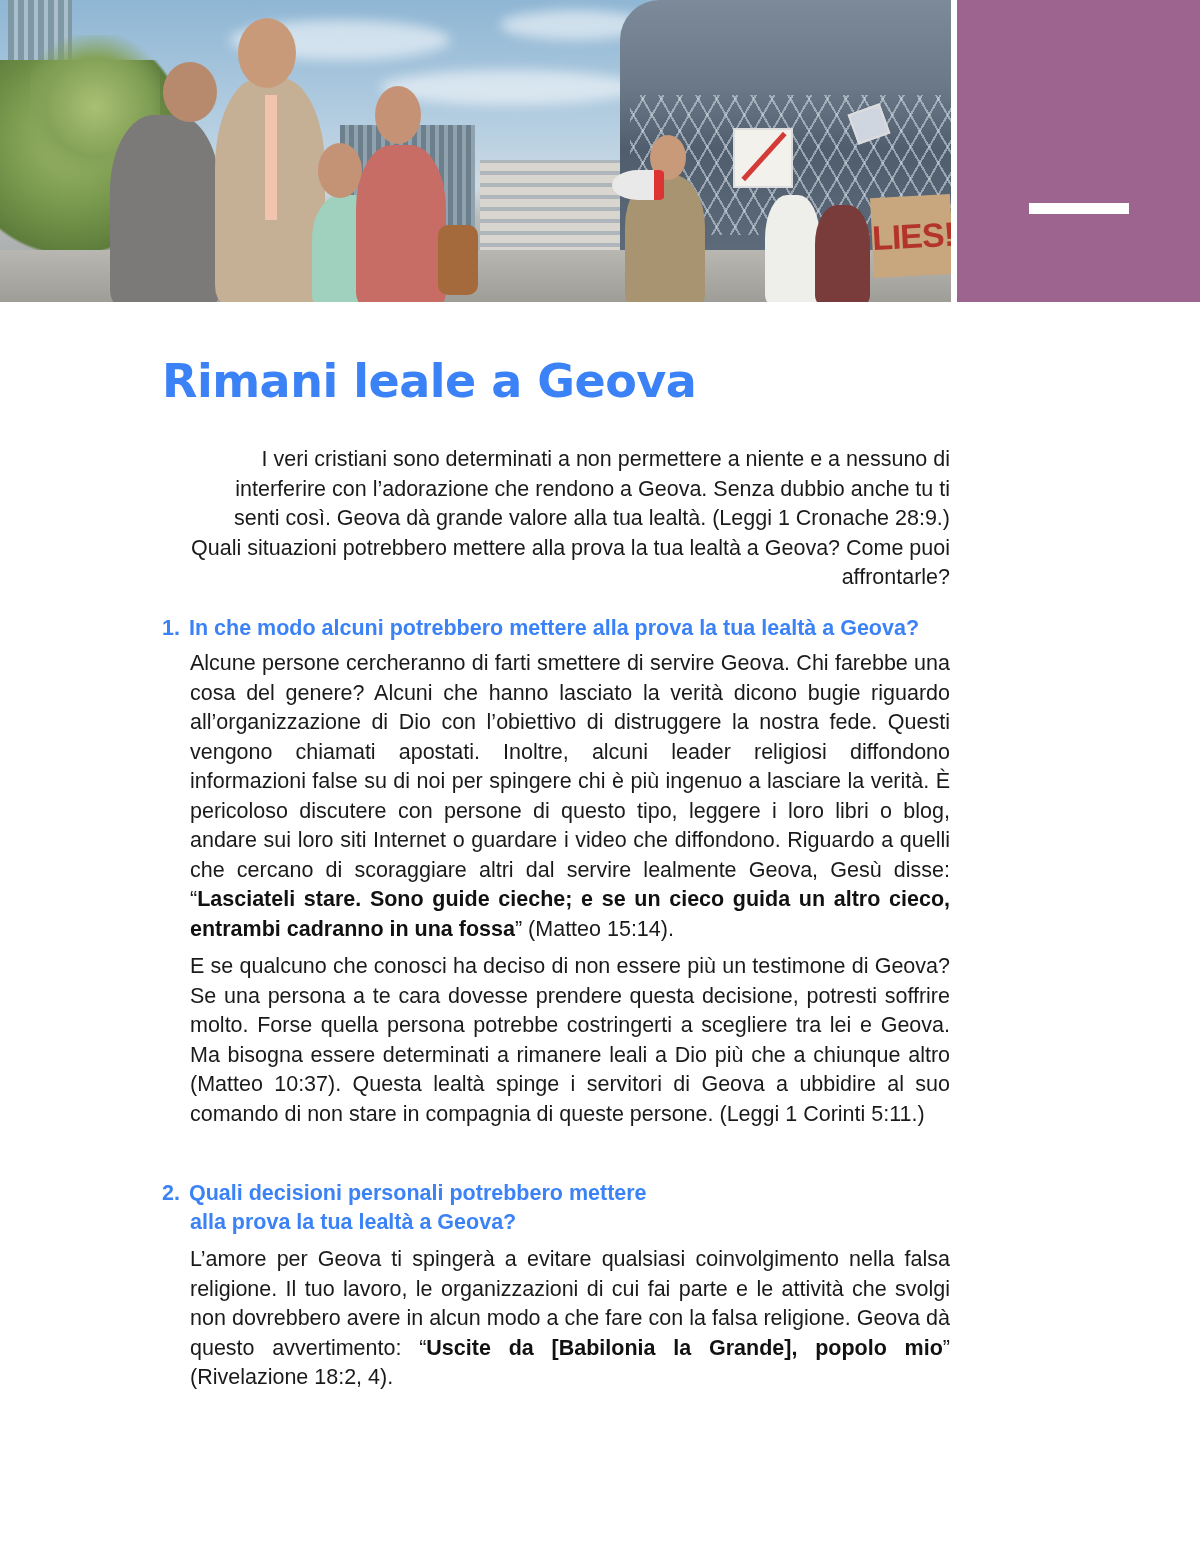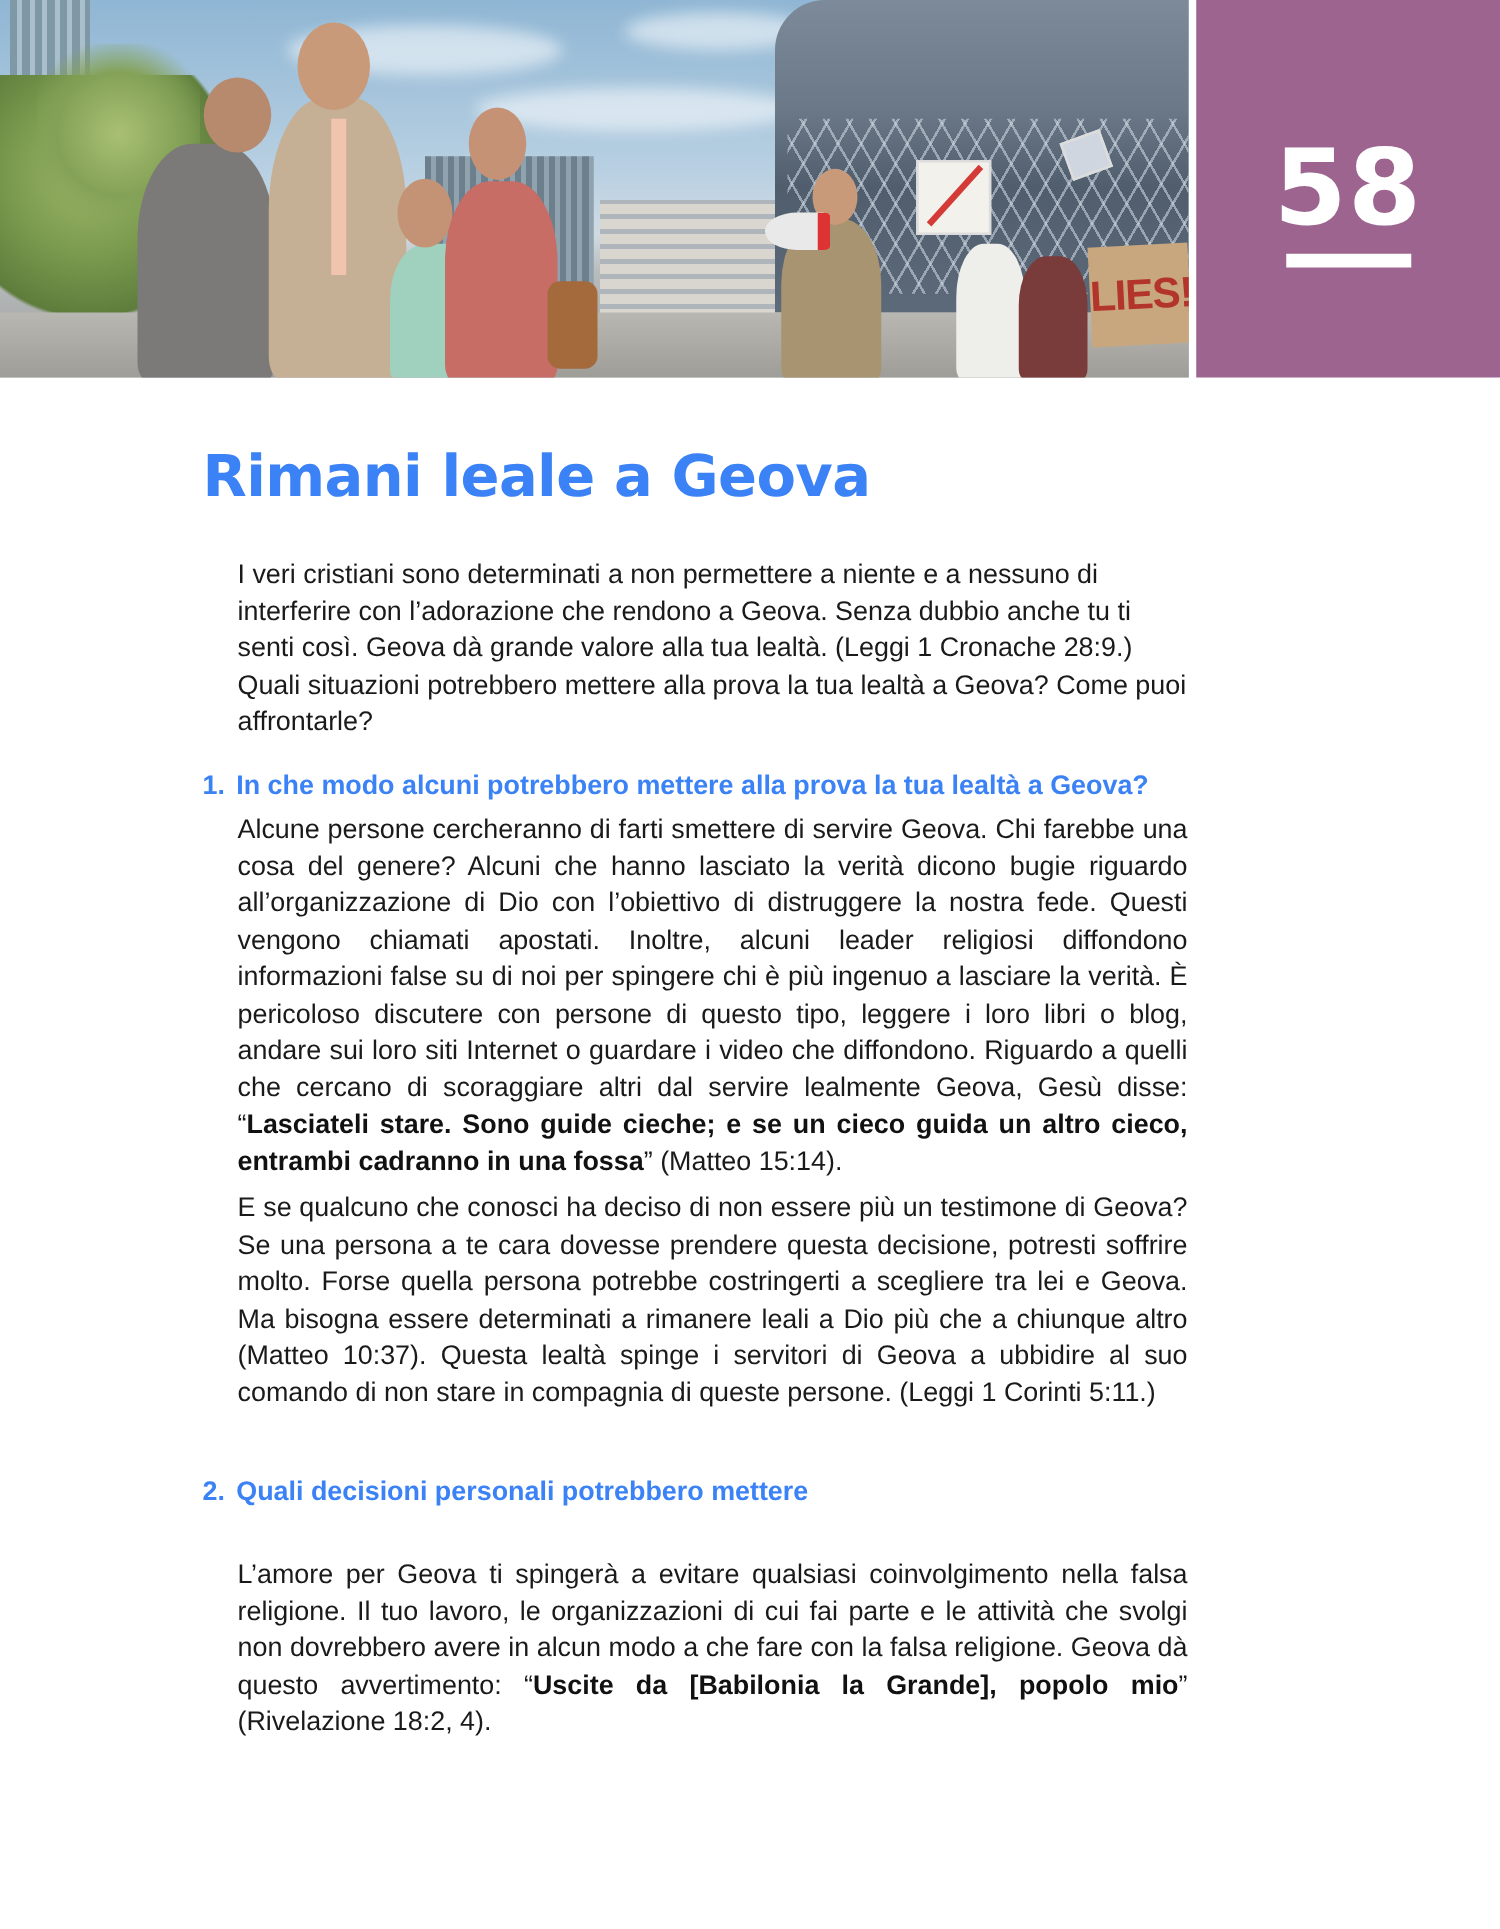--- a/index.html
+++ b/index.html
@@ -76,33 +76,33 @@
   <div class="sign" style="left:733px;top:128px;width:56px;height:56px;">
     <div style="position:absolute;left:-2px;top:24px;width:62px;height:5px;background:#d43b37;transform:rotate(-48deg);"></div>
   </div>
   <div class="sign" style="left:852px;top:108px;width:30px;height:28px;transform:rotate(-20deg);background:#cfd6e0;"></div>
   <div class="person" style="left:765px;top:195px;width:55px;height:108px;background:#eeeeea;"></div>
   <div class="person" style="left:815px;top:205px;width:55px;height:98px;background:#7a3c3a;"></div>
   <div class="lies">LIES!</div>
 </div>
 
 <div class="chapter-box">
-  <div class="chapter-num">58</div>
   <div class="chapter-rule"></div>
 </div>
 
 <h1 class="title">Rimani leale a Geova</h1>
 
-<p class="body-text left" style="top:445px;">I veri cristiani sono determinati a non permettere a niente e a nessuno di interferire con l’adorazione che rendono a Geova. Senza dubbio anche tu ti senti così. Geova dà grande valore alla tua lealtà. (Leggi 1 Cronache 28:9.) Quali situazioni potrebbero mettere alla prova la tua lealtà a Geova? Come puoi affrontarle?</p>
+<p class="body-text left" style="top:445px;text-align:right;">I veri cristiani sono determinati a non permettere a niente e a nessuno di interferire con l’adorazione che rendono a Geova. Senza dubbio anche tu ti senti così. Geova dà grande valore alla tua lealtà. (Leggi 1 Cronache 28:9.) Quali situazioni potrebbero mettere alla prova la tua lealtà a Geova? Come puoi affrontarle?</p>
 
 <h2 class="q-heading" style="top:614px;">
   <span class="num">1.</span><span>In che modo alcuni potrebbero mettere alla prova la tua lealtà a Geova?</span>
 </h2>
 
 <p class="body-text" style="top:649px;"><span>Alcune persone cercheranno di farti smettere di servire Geova. Chi farebbe una cosa del genere? Alcuni che hanno lasciato la verità dicono bugie riguardo all’organizzazione di Dio con l’obiettivo di distruggere la nostra fede. Questi vengono chiamati apostati. Inoltre, alcuni leader religiosi diffondono informazioni false su di noi per spingere chi è più ingenuo a lasciare la verità. È pericoloso discutere con persone di questo tipo, leggere i loro libri o blog, andare sui loro siti Internet o guardare i video che diffondono. Riguardo a quelli che cercano di scoraggiare altri dal servire lealmente Geova, Gesù disse: “</span><b>Lasciateli stare. Sono guide cieche; e se un cieco guida un altro cieco, entrambi cadranno in una fossa</b><span>” (Matteo 15:14).</span></p>
 
 <p class="body-text" style="top:952px;">E se qualcuno che conosci ha deciso di non essere più un testimone di Geova? Se una persona a te cara dovesse prendere questa decisione, potresti soffrire molto. Forse quella persona potrebbe costringerti a scegliere tra lei e Geova. Ma bisogna essere determinati a rimanere leali a Dio più che a chiunque altro (Matteo 10:37). Questa lealtà spinge i servitori di Geova a ubbidire al suo comando di non stare in compagnia di queste persone. (Leggi 1 Corinti 5:11.)</p>
 
 <h2 class="q-heading" style="top:1179px;">
   <span class="num">2.</span><span>Quali decisioni personali potrebbero mettere</span>
+  <span class="indent">alla prova la tua lealtà a Geova?</span>
 </h2>
 
 <p class="body-text" style="top:1245px;"><span>L’amore per Geova ti spingerà a evitare qualsiasi coinvolgimento nella falsa religione. Il tuo lavoro, le organizzazioni di cui fai parte e le attività che svolgi non dovrebbero avere in alcun modo a che fare con la falsa religione. Geova dà questo avvertimento: “</span><b>Uscite da [Babilonia la Grande], popolo mio</b><span>” (Rivelazione 18:2, 4).</span></p>
 
 </body></html>

